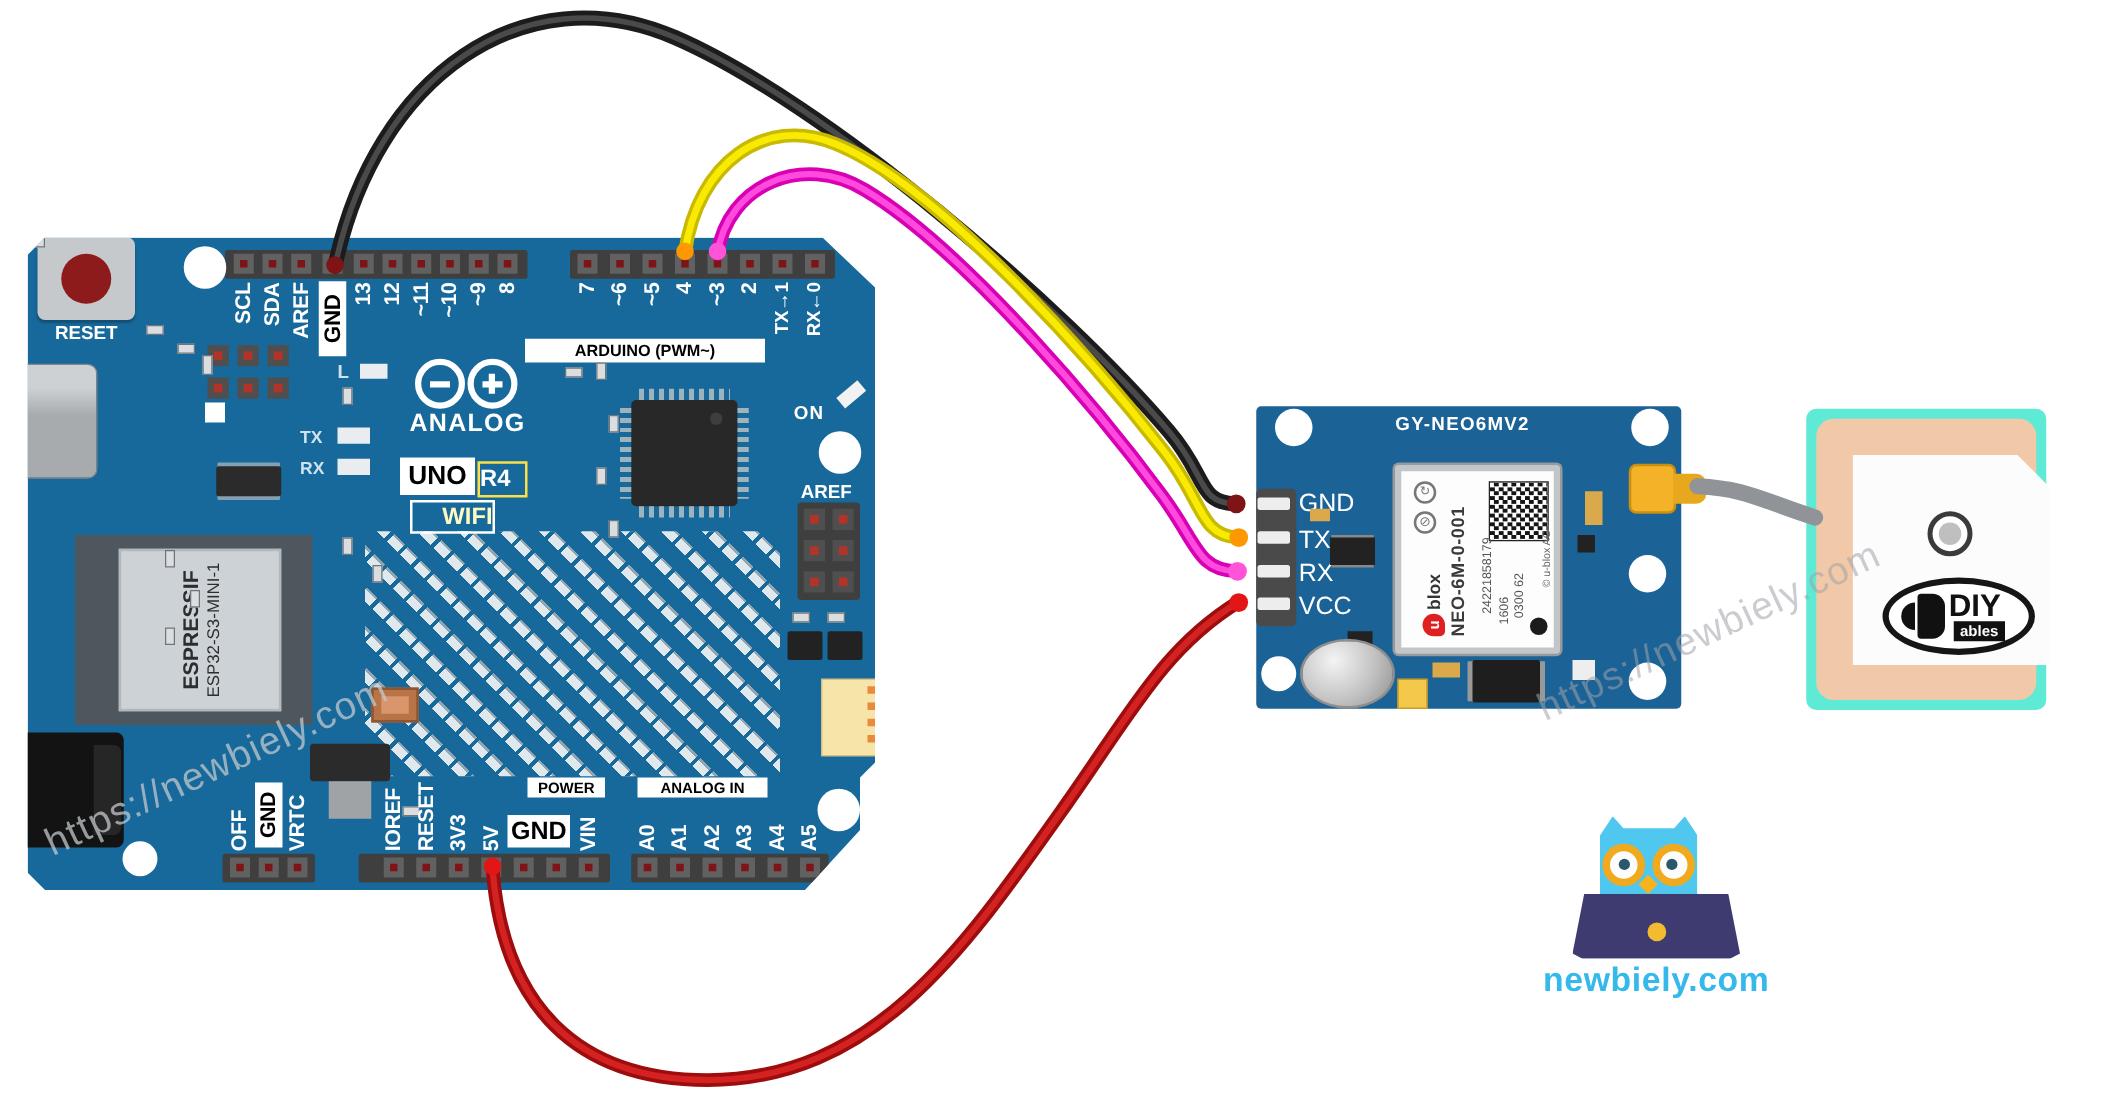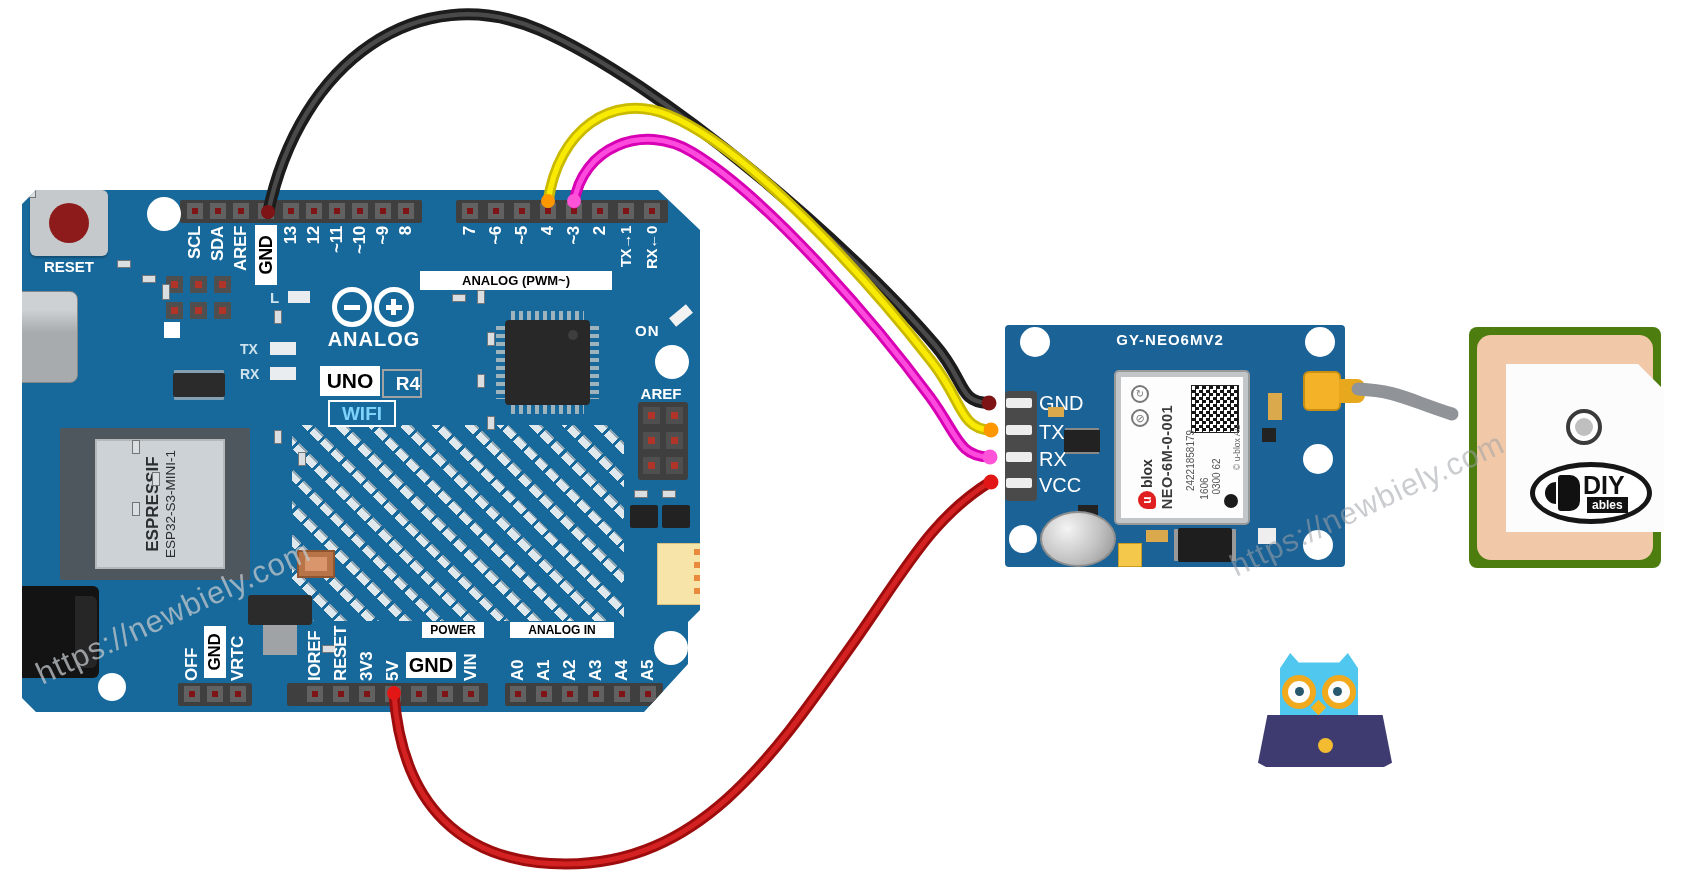--- a/index.html
+++ b/index.html
@@ -34,21 +34,21 @@
   .logo-circ{position:absolute;width:40px;height:40px;border:5px solid #fff;border-radius:50%;box-sizing:border-box;}
   .bar{position:absolute;background:#fff;}
   
   .gps{position:absolute;left:1005px;top:325px;width:340px;height:242px;background:#1B6296;border-radius:4px;}
   .ublox{position:absolute;left:111px;top:47px;width:132px;height:151px;background:#FDFDFD;
          border:5px solid #C2C6C9;box-sizing:border-box;border-radius:3px;box-shadow:0 0 0 2px #98999B;}
   .vtxt{position:absolute;transform:rotate(-90deg);white-space:nowrap;text-align:center;color:#3A3A3A;}
   .gpin{position:absolute;left:1px;width:26px;height:10px;background:#EDEDED;border-radius:2px;}
   .gplab{position:absolute;left:34px;color:#fff;font-size:20px;height:24px;line-height:24px;}
   
-  .ant{position:absolute;left:1445px;top:327px;width:192px;height:241px;background:#4d7c0f;border-radius:8px;margin-left:24px;}
+  .ant{position:absolute;left:1445px;top:327px;width:192px;height:241px;background:#5eead4;border-radius:8px;}
   .ant .peach{position:absolute;inset:8px;background:#F2C9A8;border-radius:14px;}
   .ant .ceramic{position:absolute;left:37px;top:37px;width:158px;height:168px;background:#FCFCFC;
        clip-path:polygon(0 0,calc(100% - 26px) 0,100% 26px,100% 100%,0 100%);}
   .ant .feed{position:absolute;left:97px;top:82px;width:36px;height:36px;border:4px solid #3B3B3B;border-radius:50%;
        background:#fff;box-sizing:border-box;}
   .ant .feed::after{content:"";position:absolute;left:5px;top:5px;width:18px;height:18px;border-radius:50%;background:#BFBFBF;}
   .diy{position:absolute;left:61px;top:135px;width:122px;height:62px;border:5px solid #161616;border-radius:50%;
        background:#fff;box-sizing:border-box;}
   .diy .g1{position:absolute;left:10px;top:15px;width:11px;height:22px;background:#111;border-radius:11px 0 0 11px;}
   .diy .g2{position:absolute;left:23px;top:8px;width:22px;height:36px;background:#111;border-radius:3px 10px 10px 3px;}
@@ -117,21 +117,21 @@
     <div class="vlab flush-top" style="left:347px;top:63px">8</div>
     <div class="vlab flush-top" style="left:411px;top:63px">7</div>
     <div class="vlab flush-top" style="left:437px;top:63px">~6</div>
     <div class="vlab flush-top" style="left:463px;top:63px">~5</div>
     <div class="vlab flush-top" style="left:489px;top:63px">4</div>
     <div class="vlab flush-top" style="left:515px;top:63px">~3</div>
     <div class="vlab flush-top" style="left:541px;top:63px">2</div>
     <div class="vlab flush-top" style="left:567px;top:63px;font-size:15px">TX→1</div>
     <div class="vlab flush-top" style="left:593px;top:63px;font-size:15px">RX←0</div>
 
-    <div class="wstrip" style="left:398px;top:81px;width:192px;height:19px;line-height:19px;font-size:13px;">ANALOG (PWM~)</div>
+    <div class="wstrip" style="left:398px;top:81px;width:192px;height:19px;line-height:19px;font-size:13px;">ARDUINO (PWM~)</div>
 
     <div class="hole" style="left:125px;top:7px;width:34px;height:34px"></div>
     <div class="hole" style="left:633px;top:155px;width:34px;height:34px"></div>
     <div class="hole" style="left:632px;top:441px;width:34px;height:34px"></div>
     <div class="hole" style="left:76px;top:483px;width:28px;height:28px"></div>
 
     <div class="abs" style="left:8px;top:0;width:78px;height:66px;background:#C6C9CB;border-radius:6px;box-shadow:0 2px 2px rgba(0,0,0,.25)">
       <div class="abs" style="left:19px;top:13px;width:40px;height:40px;border-radius:50%;background:#8E1B1B"></div>
     </div>
     <div class="abs" style="left:14px;top:68px;width:66px;text-align:center;color:#fff;font-weight:bold;font-size:15px">RESET</div>
@@ -156,22 +156,22 @@
     <div class="abs" style="left:151px;top:183px;width:52px;height:24px;background:#2B2B2B;border-radius:2px;
          box-shadow:0 -4px 0 -1px rgba(160,175,185,.8),0 4px 0 -1px rgba(160,175,185,.8)"></div>
 
     <div class="logo-circ" style="left:310px;top:97px"></div>
     <div class="logo-circ" style="left:352px;top:97px"></div>
     <div class="bar" style="left:322px;top:115px;width:16px;height:5px"></div>
     <div class="bar" style="left:364px;top:115px;width:16px;height:5px"></div>
     <div class="bar" style="left:369px;top:109px;width:5px;height:16px"></div>
     <div class="abs" style="left:300px;top:138px;width:104px;text-align:center;color:#fff;font-weight:bold;font-size:20px;letter-spacing:1px">ANALOG</div>
     <div class="abs" style="left:298px;top:176px;width:60px;height:30px;background:#fff;color:#000;font-weight:bold;font-size:21px;line-height:30px;text-align:center">UNO</div>
-    <div class="abs" style="left:360px;top:179px;width:36px;height:25px;border:2px solid #a3a3a3;color:#fff;font-weight:bold;font-size:19px;line-height:25px;text-align:right">R4</div>
-    <div class="abs" style="left:306px;top:210px;width:64px;height:23px;border:2px solid #fff;color:#7dd3fc;font-weight:bold;font-size:19px;line-height:23px;text-align:center">WIFI</div>
+    <div class="abs" style="left:360px;top:179px;width:36px;height:25px;border:2px solid #fde047;color:#fff;font-weight:bold;font-size:19px;line-height:25px;text-align:left">R4</div>
+    <div class="abs" style="left:306px;top:210px;width:64px;height:23px;border:2px solid #fff;color:#fef9c3;font-weight:bold;font-size:19px;line-height:23px;text-align:right">WIFI</div>
 
     <div class="chip">
       <div class="dot"></div>
       <div class="fr frv" style="left:-9px;top:6px;height:73px"></div>
       <div class="fr frv" style="right:-9px;top:6px;height:73px"></div>
       <div class="fr frh" style="top:-9px;left:6px;width:73px"></div>
       <div class="fr frh" style="bottom:-9px;left:6px;width:73px"></div>
     </div>
 
     <div class="abs" style="left:613px;top:132px;width:44px;color:#fff;font-weight:bold;font-size:15px;letter-spacing:1px">ON</div>
@@ -370,14 +370,15 @@
   <div class="wm wm1">https://newbiely.com</div>
   <div class="wm wm2">https://newbiely.com</div>
 
   <div class="owl"></div>
   <div class="glass" style="left:1282px;top:675px"></div>
   <div class="glass" style="left:1322px;top:675px"></div>
   <div class="pupil" style="left:1295px;top:687px"></div>
   <div class="pupil" style="left:1333px;top:687px"></div>
   <div class="beak" style="left:1313px;top:702px"></div>
   <div class="laptop"></div>
+  <div class="nb-text">newbiely.com</div>
 
 </div>
 
 </body></html>

